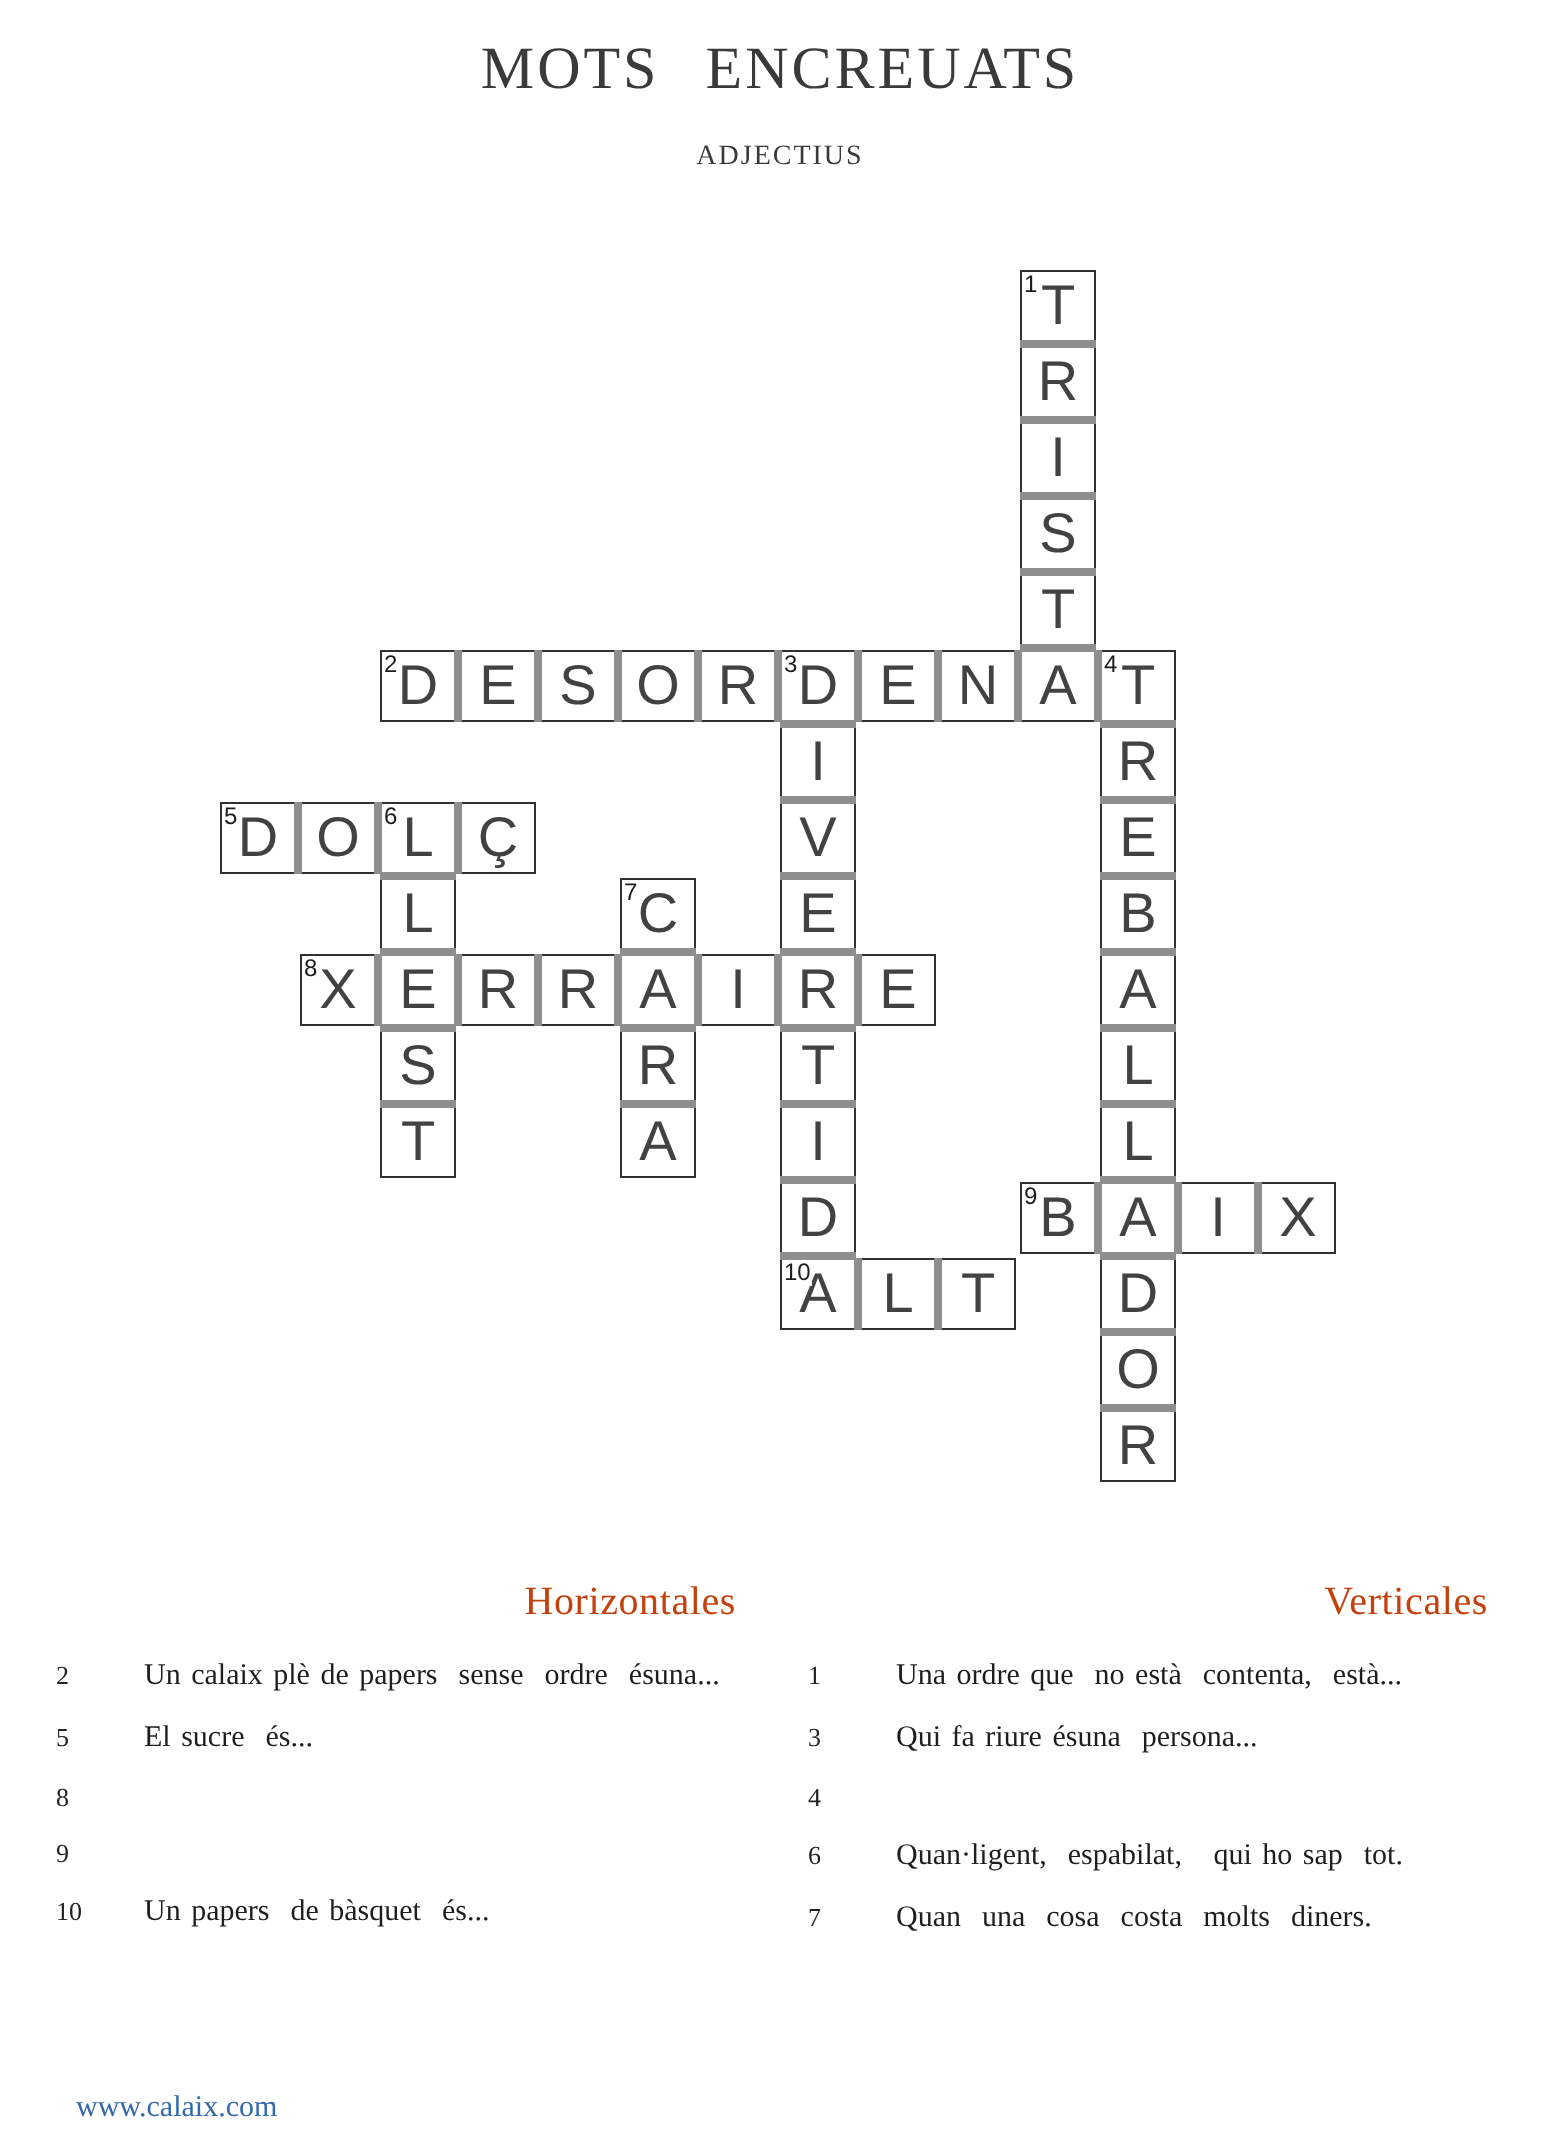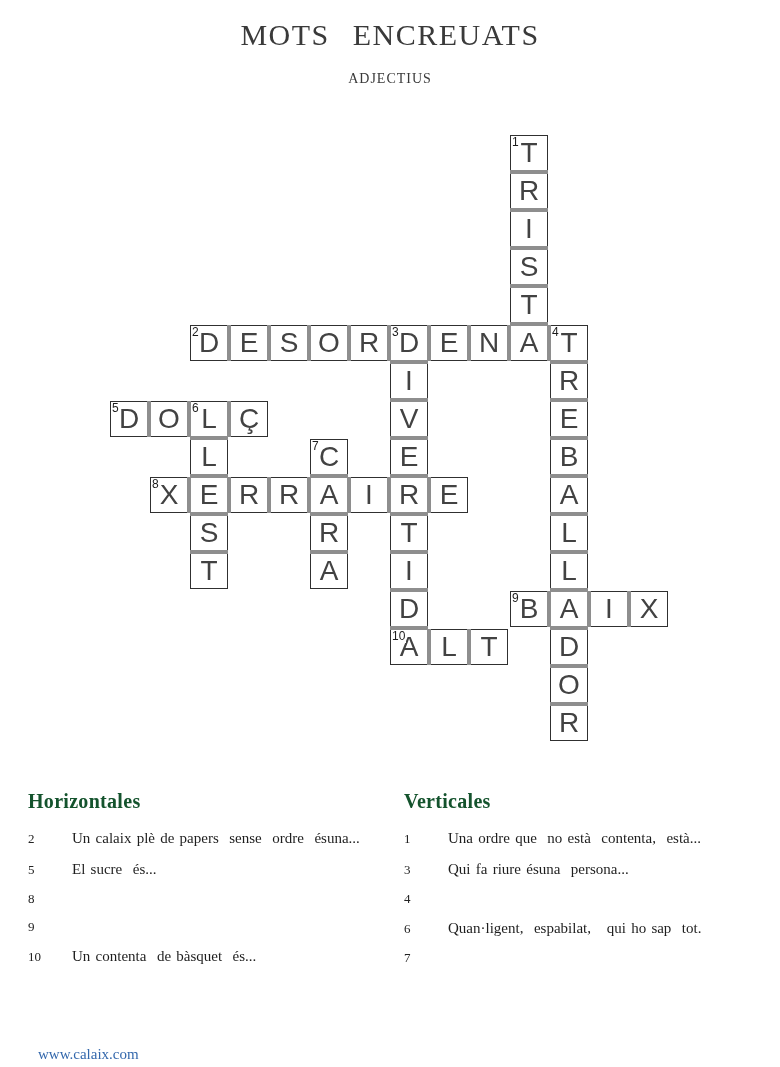--- a/index.html
+++ b/index.html
@@ -29,22 +29,22 @@
   .cell .cellnum {
     position:absolute; top:0px; left:1px; font-family:"Liberation Sans", sans-serif;
     font-size:12px; line-height:12px; color:#1c1c1c; background:#ffffff; z-index:3;
     padding:0 1px 1px 0;
   }
   .sep { position:absolute; background:#8e8e8e; z-index:2; }
   .clues-col { position:absolute; top:790px; width:340px; }
   #clues-across { left:28px; }
   #clues-down  { left:404px; }
   .clues-heading {
-    margin:0 0 16px 0; text-align:left; font-size:20px; font-weight:bold;
-    color:#14532d; letter-spacing:0.3px;
+    margin:0 0 16px 0; text-align:right; font-size:20px; font-weight:normal;
+    color:#c2410c; letter-spacing:0.3px;
   }
   .clue-row { display:flex; align-items:baseline; margin-bottom:12px; }
   .clue-num {
     flex:none; width:36px; font-size:13px; color:#222222;
     font-family:"Liberation Serif", serif;
   }
   .clue-text {
     flex:1; font-size:15px; line-height:19px; color:#1e1e1e;
     white-space:pre-wrap; word-spacing:1.5px; margin-left:8px;
   }
@@ -304,21 +304,21 @@
           <span class="clue-text">El sucre  és...</span>
         </div>
         <div class="clue-row">
           <span class="clue-num">8</span>
         </div>
         <div class="clue-row">
           <span class="clue-num">9</span>
         </div>
         <div class="clue-row">
           <span class="clue-num">10</span>
-          <span class="clue-text">Un contenta  de bàsquet  és...</span>
+          <span class="clue-text">Un papers  de bàsquet  és...</span>
         </div>
       </div>
   </section>
 
   <section id="clues-down" class="clues-col">
     <h2 class="clues-heading">Verticales</h2>
     <div class="clue-list">
         <div class="clue-row">
           <span class="clue-num">1</span>
           <span class="clue-text">Una ordre que  no està  contenta,  està...</span>
@@ -329,18 +329,19 @@
         </div>
         <div class="clue-row">
           <span class="clue-num">4</span>
         </div>
         <div class="clue-row">
           <span class="clue-num">6</span>
           <span class="clue-text">Quan·ligent,  espabilat,   qui ho sap  tot.</span>
         </div>
         <div class="clue-row">
           <span class="clue-num">7</span>
+          <span class="clue-text">Quan  una  cosa  costa  molts  diners.</span>
         </div>
       </div>
   </section>
 
   <a class="footer-link" href="#">www.calaix.com</a>
 </main>
 
 </body></html>

